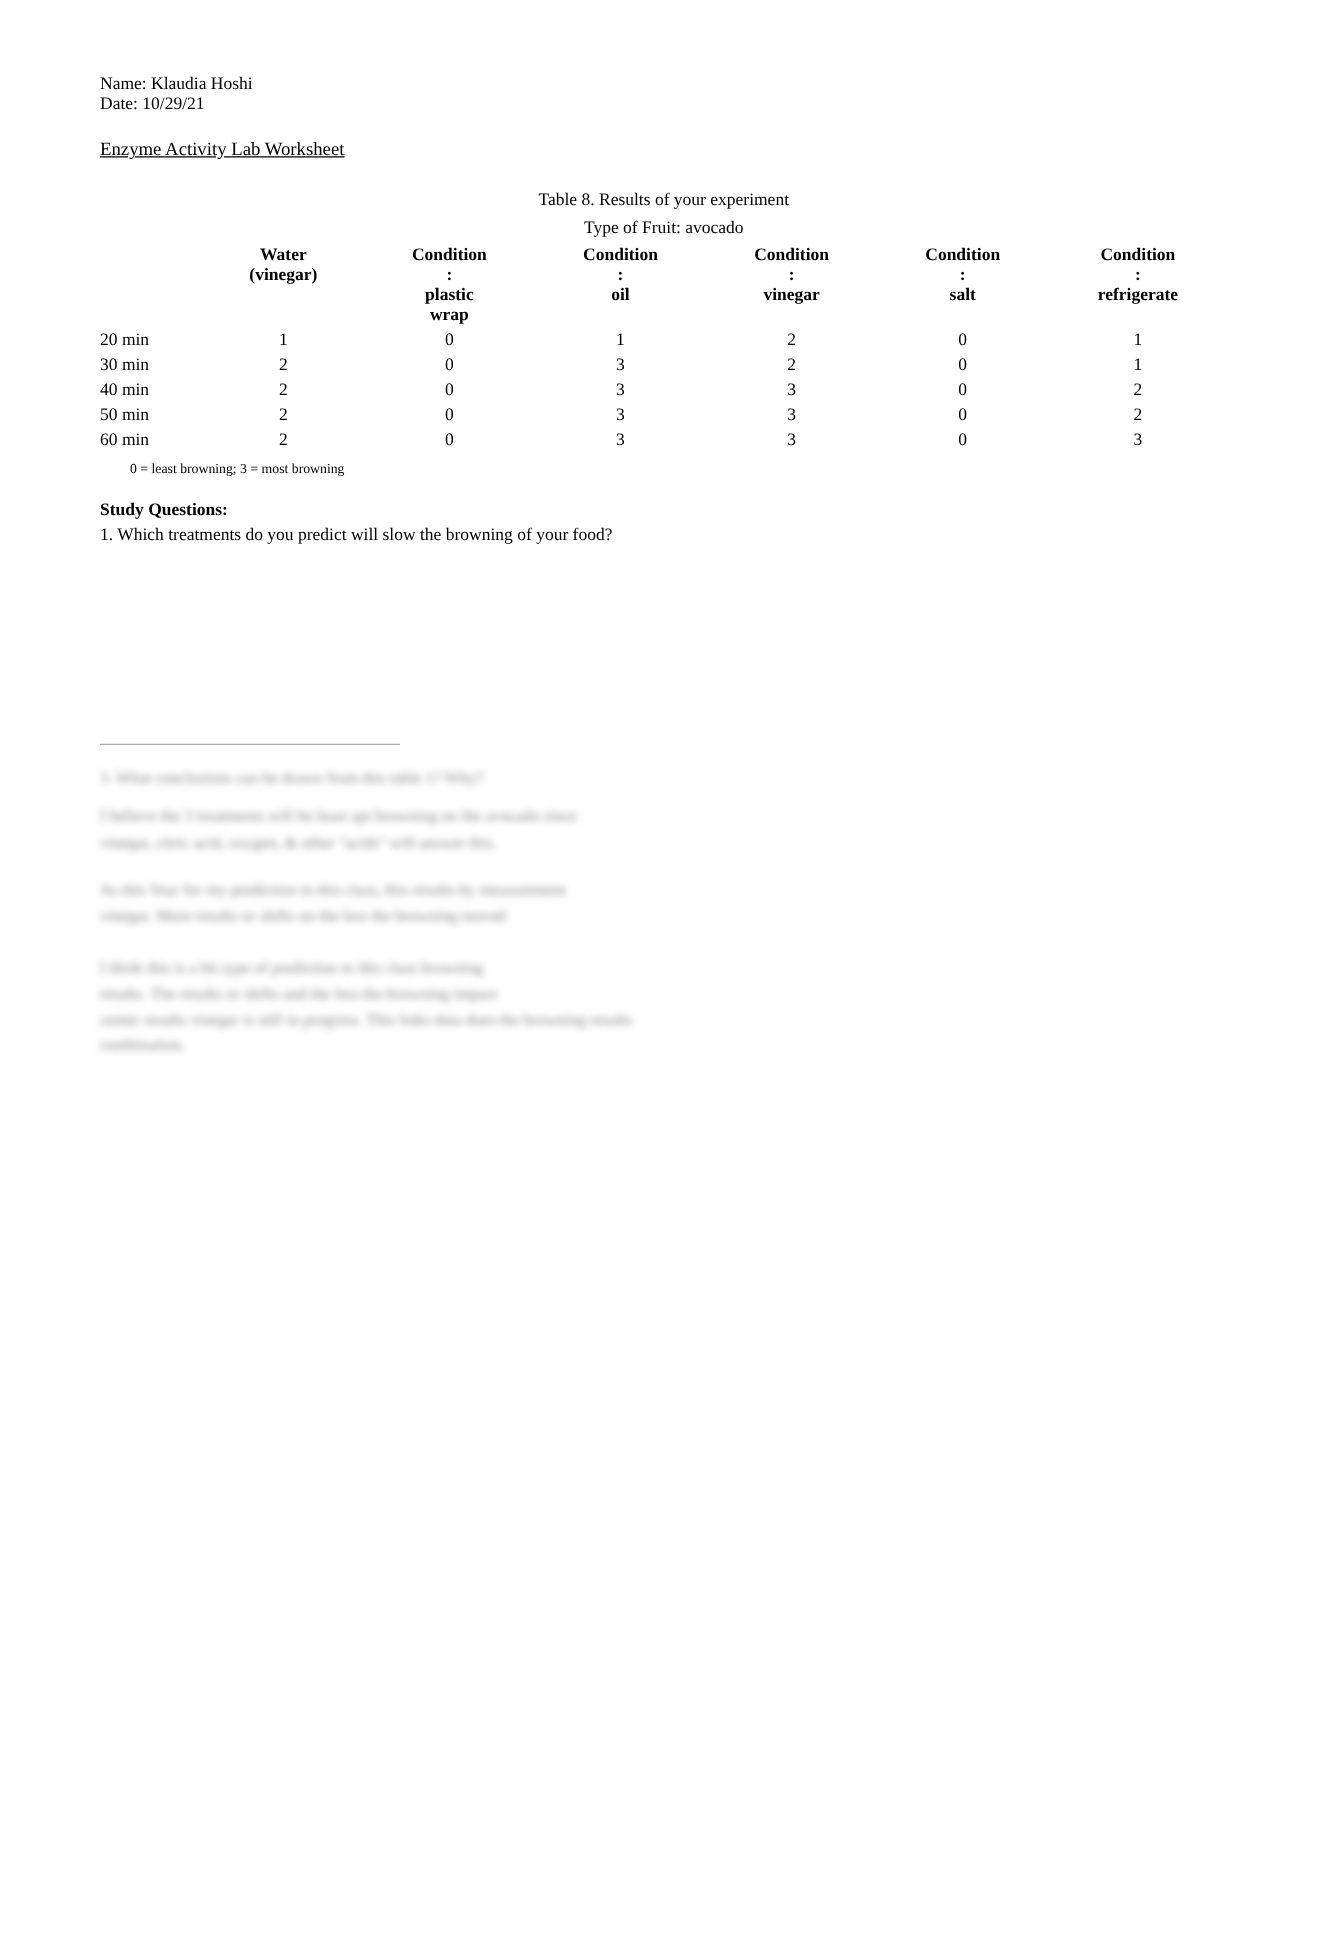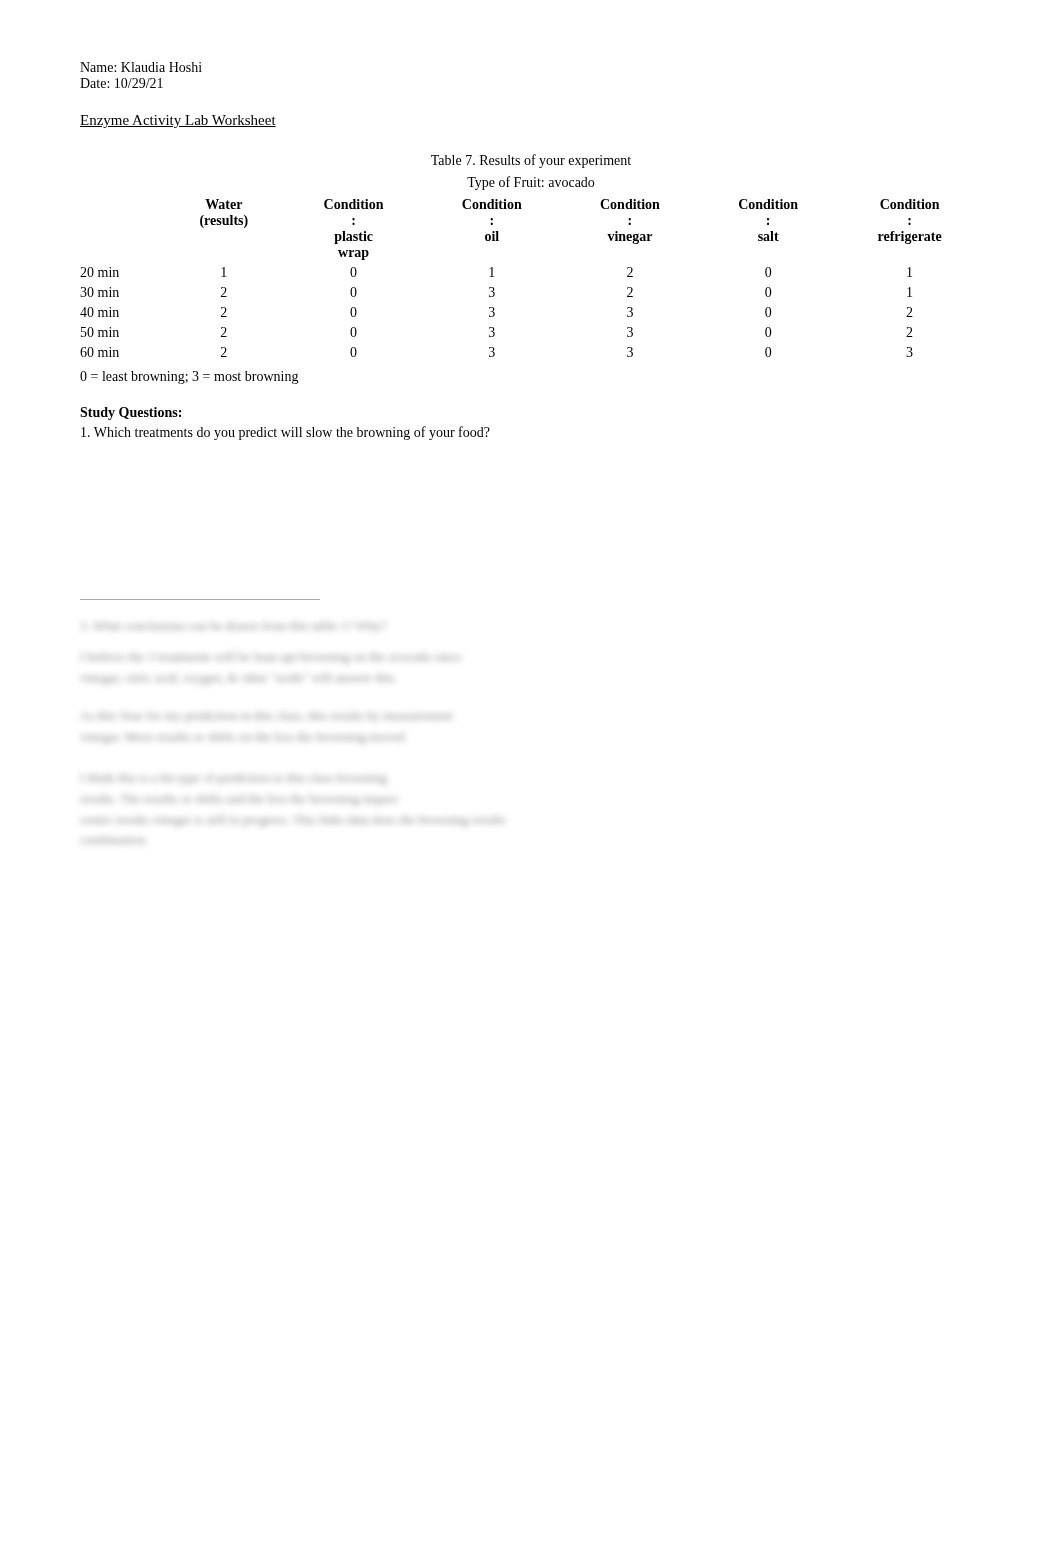--- a/index.html
+++ b/index.html
@@ -70,22 +70,23 @@
       text-align: left;
       padding-left: 0;
     }
 
     .data-table th:first-child {
       text-align: left;
       padding-left: 0;
     }
 
     .legend {
-      font-size: 14px;
+      font-size: 11px;
       margin-bottom: 20px;
+      margin-left: 24px;
     }
 
     .study-section {
       margin-top: 20px;
     }
 
     .study-label {
       font-size: 14px;
       margin-bottom: 4px;
       font-weight: bold;
@@ -132,30 +133,30 @@
 <body>
 
 <div class="header">
   <span>Name: Klaudia Hoshi</span>
   <span>Date: 10/29/21</span>
 </div>
 
 <div class="page-title">Enzyme Activity Lab Worksheet</div>
 
 <div class="table-section">
-  <div class="table-title">Table 7.  Results of your experiment</div>
+  <div class="table-title">Table 8.  Results of your experiment</div>
   <div class="fruit-type">Type of Fruit: avocado</div>
 
   <table class="data-table">
     <thead>
       <tr>
         <th></th>
         <th>
           <span>Water</span><br>
-          <span>(results)</span>
+          <span>(vinegar)</span>
         </th>
         <th>
           <span>Condition</span><br>
           <span>:</span><br>
           <span>plastic</span><br>
           <span>wrap</span>
         </th>
         <th>
           <span>Condition</span><br>
           <span>:</span><br>

